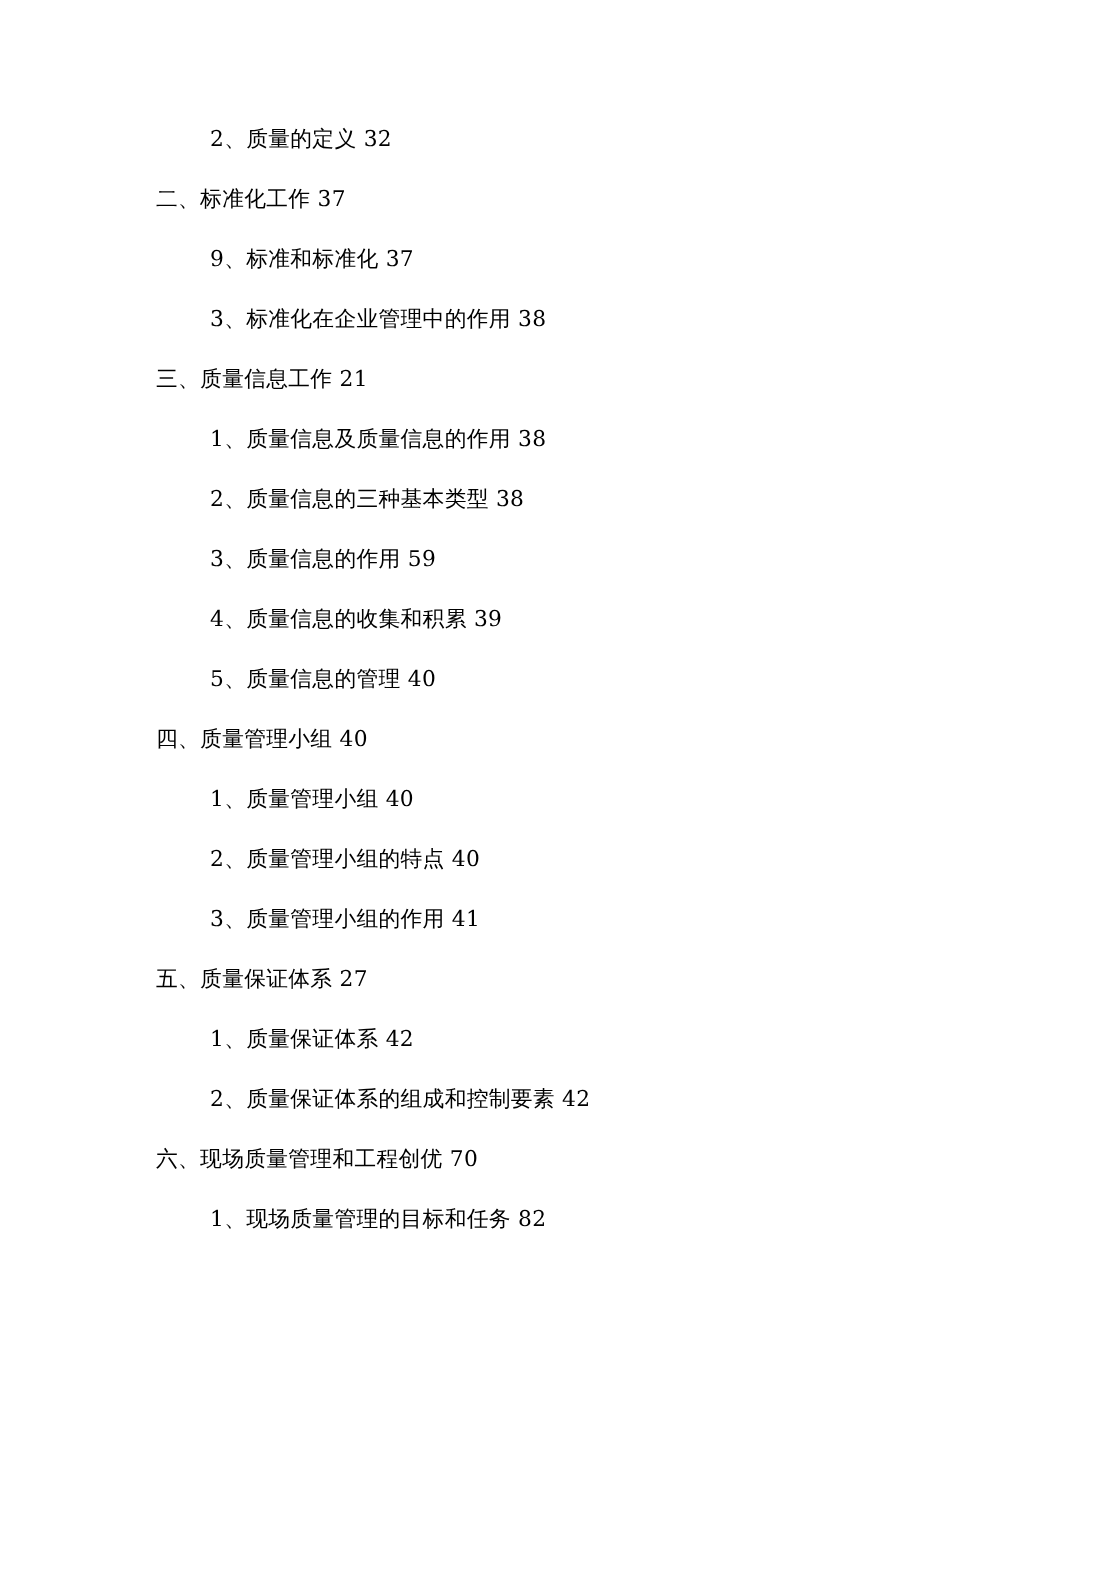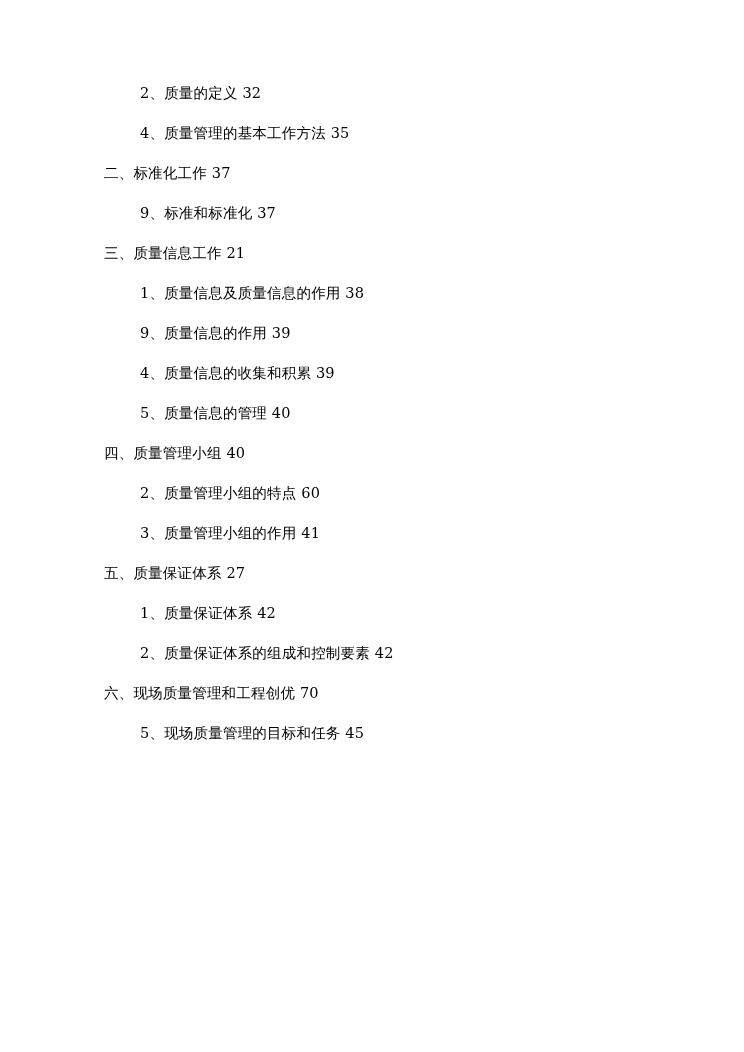--- a/index.html
+++ b/index.html
@@ -39,30 +39,32 @@
   .level-2 {
     padding-left: 44px;
   }
 </style>
 </head>
 <body>
 
 <div class="page">
   <div class="content" id="toc-list">
       <div class="toc-line level-2">2、质量的定义 32</div>
-      <div class="toc-line level-2">4、质量管理的基本工作方法 35</div>
       <div class="toc-line level-1">二、标准化工作 37</div>
       <div class="toc-line level-2">9、标准和标准化 37</div>
+      <div class="toc-line level-2">3、标准化在企业管理中的作用 38</div>
       <div class="toc-line level-1">三、质量信息工作 21</div>
       <div class="toc-line level-2">1、质量信息及质量信息的作用 38</div>
-      <div class="toc-line level-2">9、质量信息的作用 39</div>
+      <div class="toc-line level-2">2、质量信息的三种基本类型 38</div>
+      <div class="toc-line level-2">3、质量信息的作用 59</div>
       <div class="toc-line level-2">4、质量信息的收集和积累 39</div>
       <div class="toc-line level-2">5、质量信息的管理 40</div>
       <div class="toc-line level-1">四、质量管理小组 40</div>
-      <div class="toc-line level-2">2、质量管理小组的特点 60</div>
+      <div class="toc-line level-2">1、质量管理小组 40</div>
+      <div class="toc-line level-2">2、质量管理小组的特点 40</div>
       <div class="toc-line level-2">3、质量管理小组的作用 41</div>
       <div class="toc-line level-1">五、质量保证体系 27</div>
       <div class="toc-line level-2">1、质量保证体系 42</div>
       <div class="toc-line level-2">2、质量保证体系的组成和控制要素 42</div>
       <div class="toc-line level-1">六、现场质量管理和工程创优 70</div>
-      <div class="toc-line level-2">5、现场质量管理的目标和任务 45</div>
+      <div class="toc-line level-2">1、现场质量管理的目标和任务 82</div>
     </div>
 </div>
 
 </body></html>

